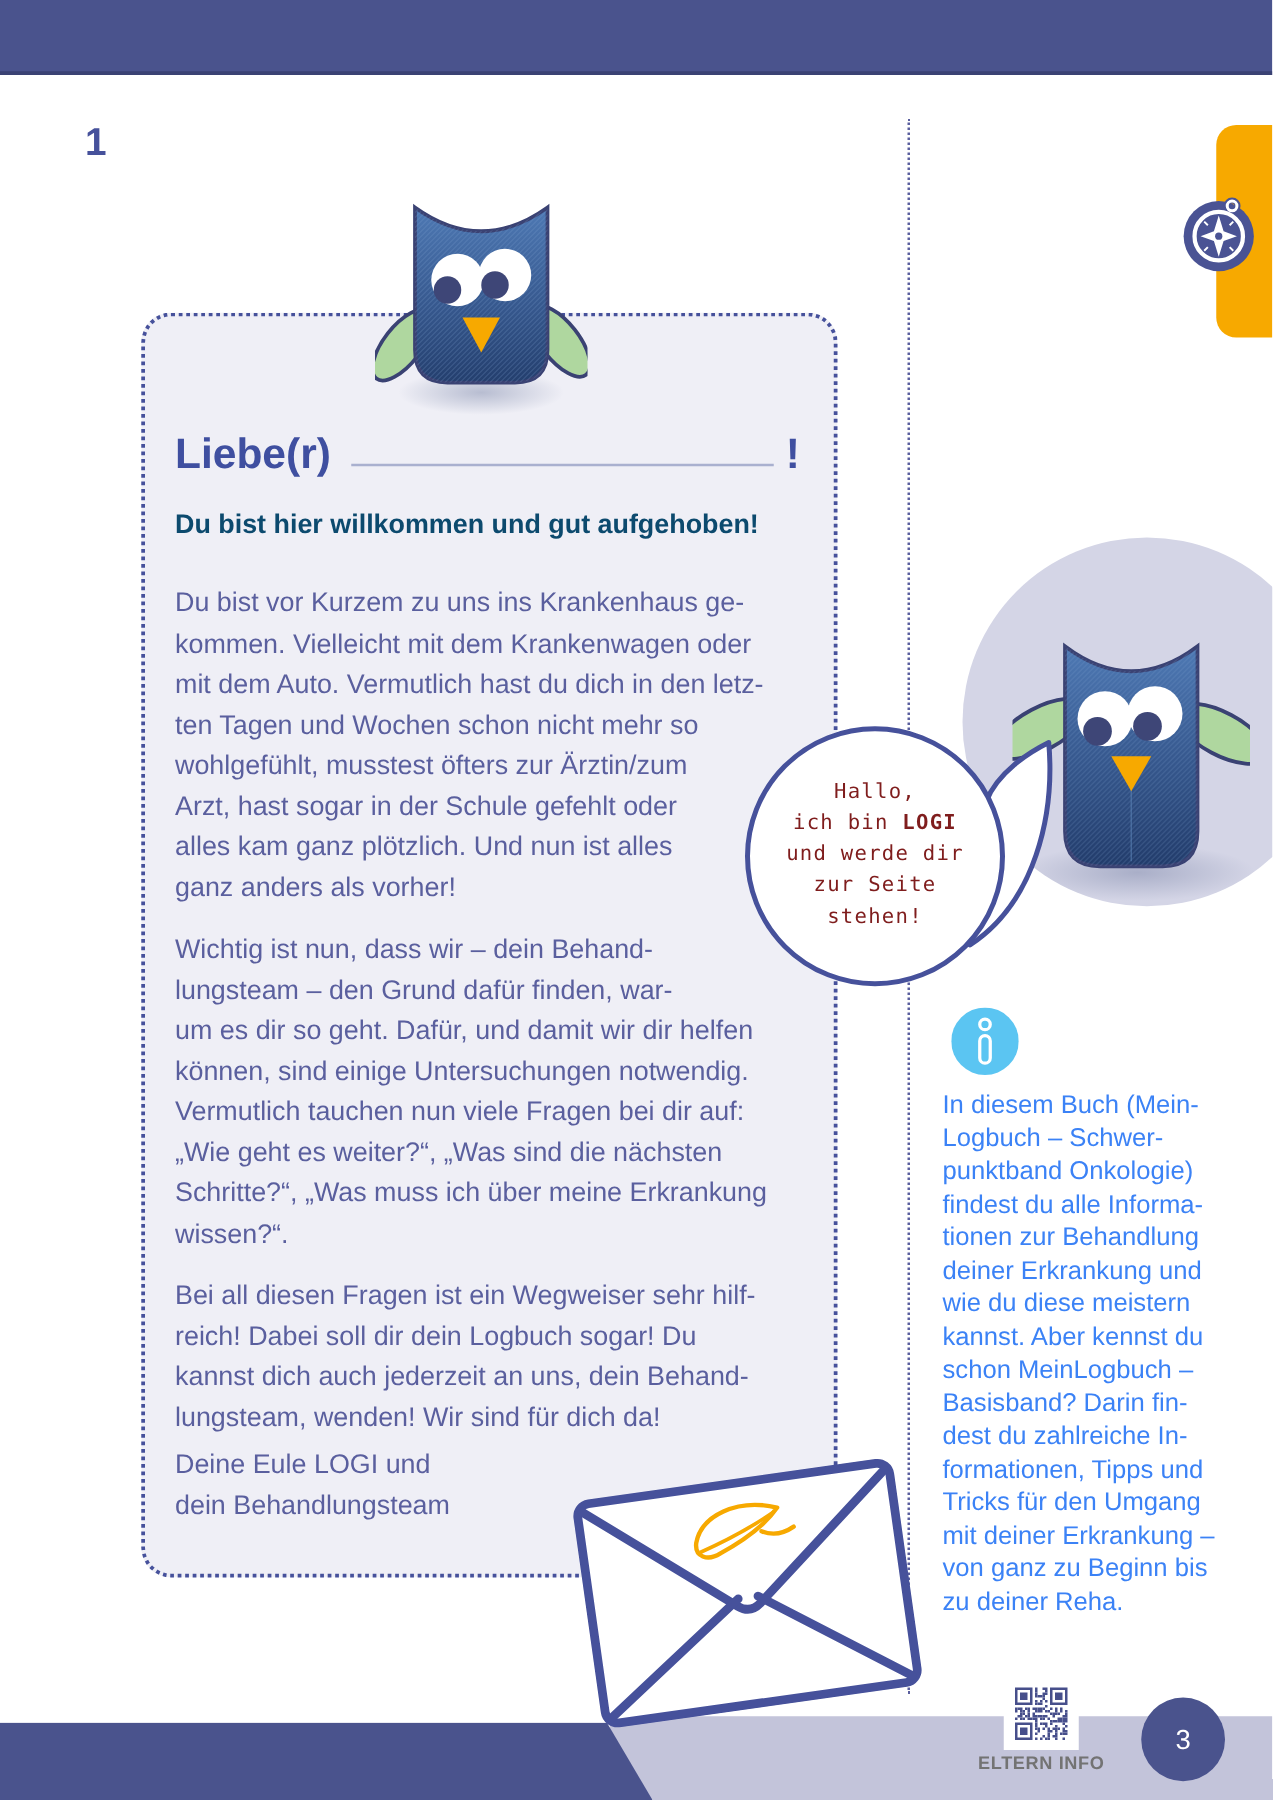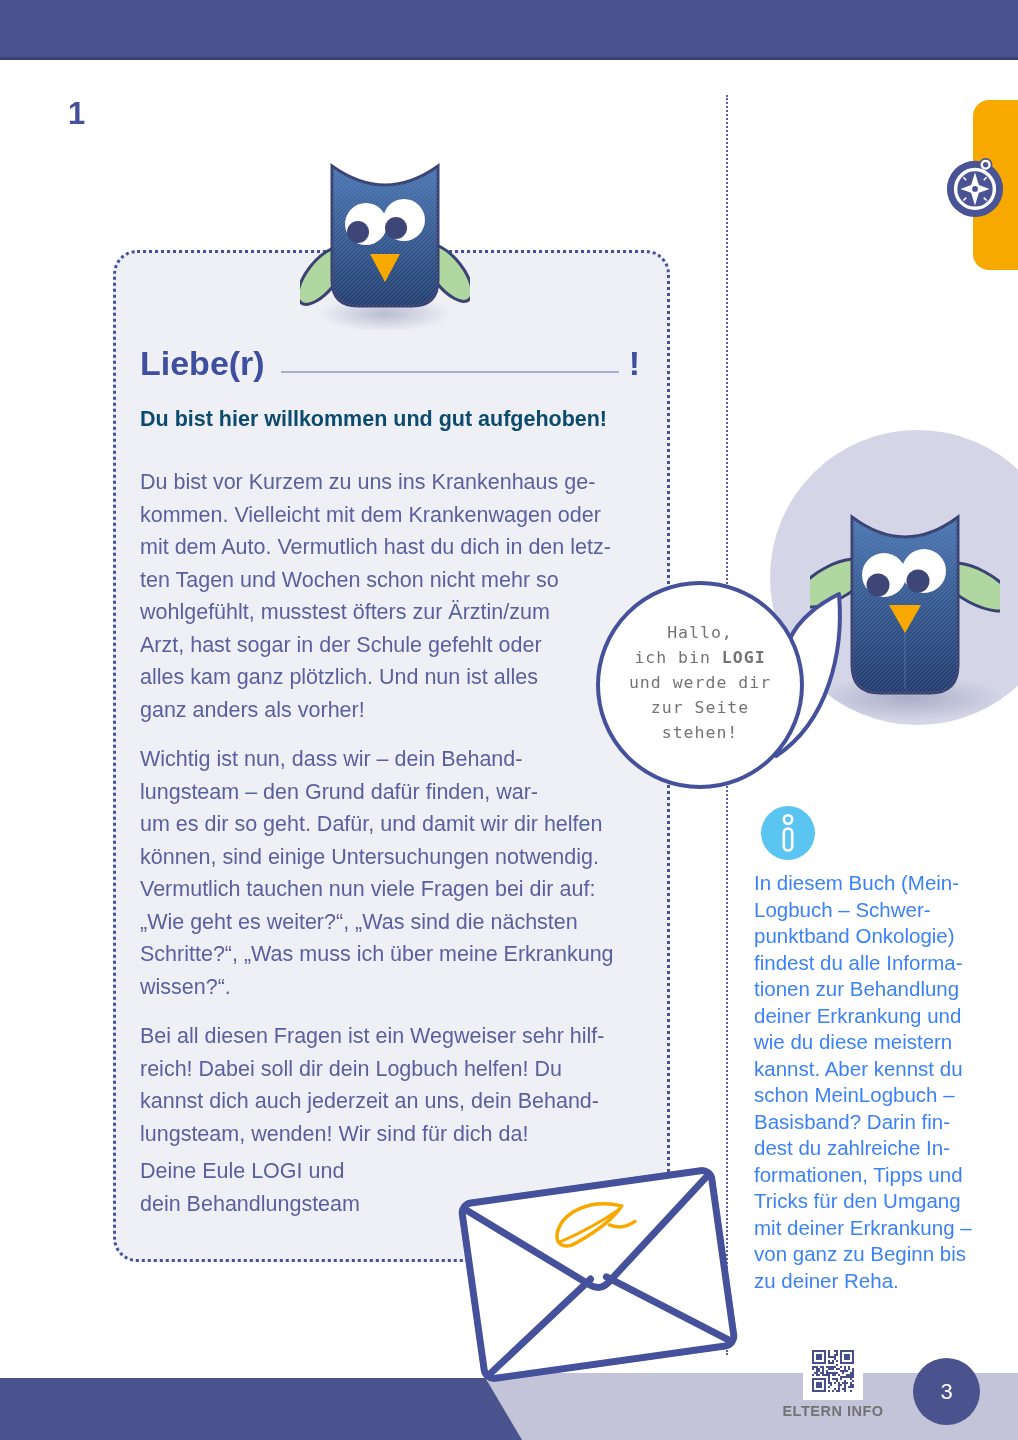--- a/index.html
+++ b/index.html
@@ -40,21 +40,21 @@
   .owl-circle{position:absolute;left:770px;top:430px;width:295px;height:295px;border-radius:50%;
     background:#D4D5E6;overflow:hidden;z-index:1;}
   .owl-right{position:absolute;left:40px;top:45px;width:190px;height:230px;}
   .owl-right-shadow{position:absolute;left:45px;top:245px;width:190px;height:46px;
     background:radial-gradient(ellipse at center,rgba(70,85,130,0.30),rgba(70,85,130,0) 70%);}
   
   .bubble{position:absolute;left:580px;top:560px;width:280px;height:250px;z-index:5;}
   .bubble svg{position:absolute;left:0;top:0;}
   .bubble-text{position:absolute;left:30px;top:60px;width:180px;text-align:center;
     font-family:"DejaVu Sans Mono",monospace;font-size:16.5px;line-height:25px;
-    letter-spacing:1px;color:#737373;}
+    letter-spacing:1px;color:#7f1d1d;}
   .bubble-text b{font-weight:bold;}
   
   .sidebar-note{position:absolute;left:754px;top:806px;width:224px;}
   .info-icon{margin-left:7px;width:54px;height:54px;}
   .sidebar-text{margin:6px 0 0;font-size:20.5px;line-height:26.5px;color:#3b82f6;white-space:pre-line;}
   
   .envelope{position:absolute;left:468px;top:1182px;width:260px;height:185px;transform:rotate(-8deg);z-index:6;}
   
   .qr-box{position:absolute;left:803px;top:1341px;width:60px;height:59px;background:#fff;z-index:7;
     display:flex;align-items:center;justify-content:center;}
@@ -134,21 +134,21 @@
 ganz anders als vorher!</p>
     <p class="para">Wichtig ist nun, dass wir – dein Behand-
 lungsteam – den Grund dafür finden, war-
 um es dir so geht. Dafür, und damit wir dir helfen
 können, sind einige Untersuchungen notwendig.
 Vermutlich tauchen nun viele Fragen bei dir auf:
 „Wie geht es weiter?“, „Was sind die nächsten
 Schritte?“, „Was muss ich über meine Erkrankung
 wissen?“.</p>
     <p class="para">Bei all diesen Fragen ist ein Wegweiser sehr hilf-
-reich! Dabei soll dir dein Logbuch helfen! Du
+reich! Dabei soll dir dein Logbuch sogar! Du
 kannst dich auch jederzeit an uns, dein Behand-
 lungsteam, wenden! Wir sind für dich da!</p>
     <div class="signature">Deine Eule LOGI und
 dein Behandlungsteam</div>
   </div>
 
   <div class="owl-circle">
     <div class="owl-right-shadow"></div>
     <svg class="owl-right" viewBox="0 0 190 230">
       <defs>

